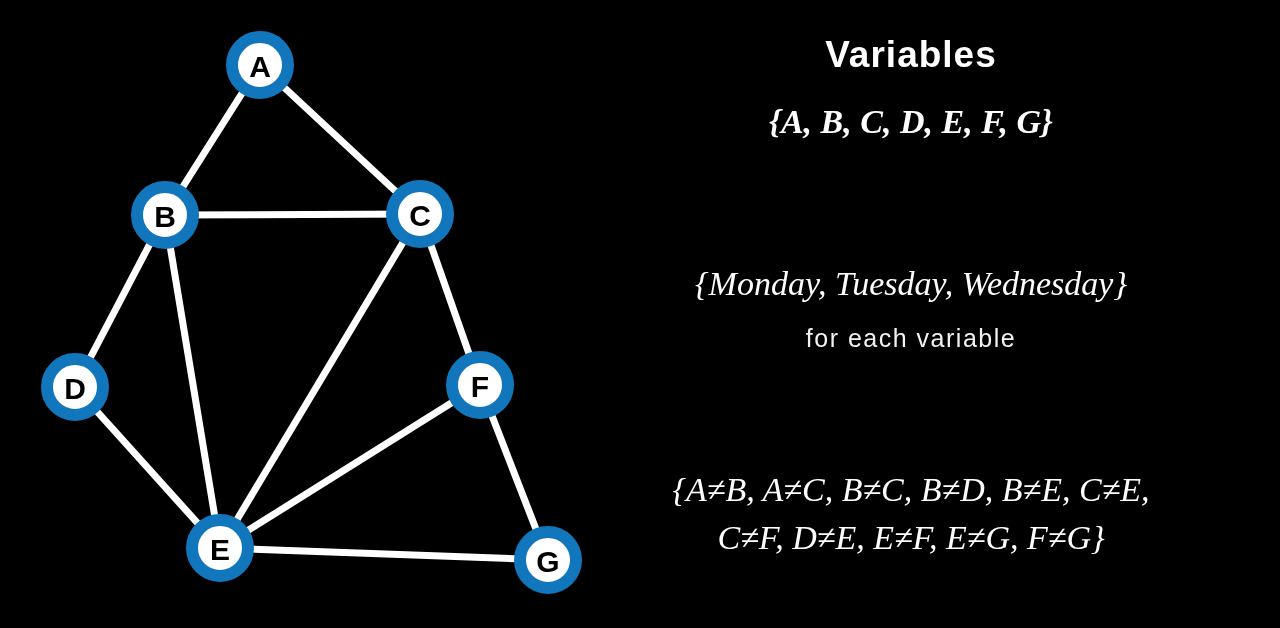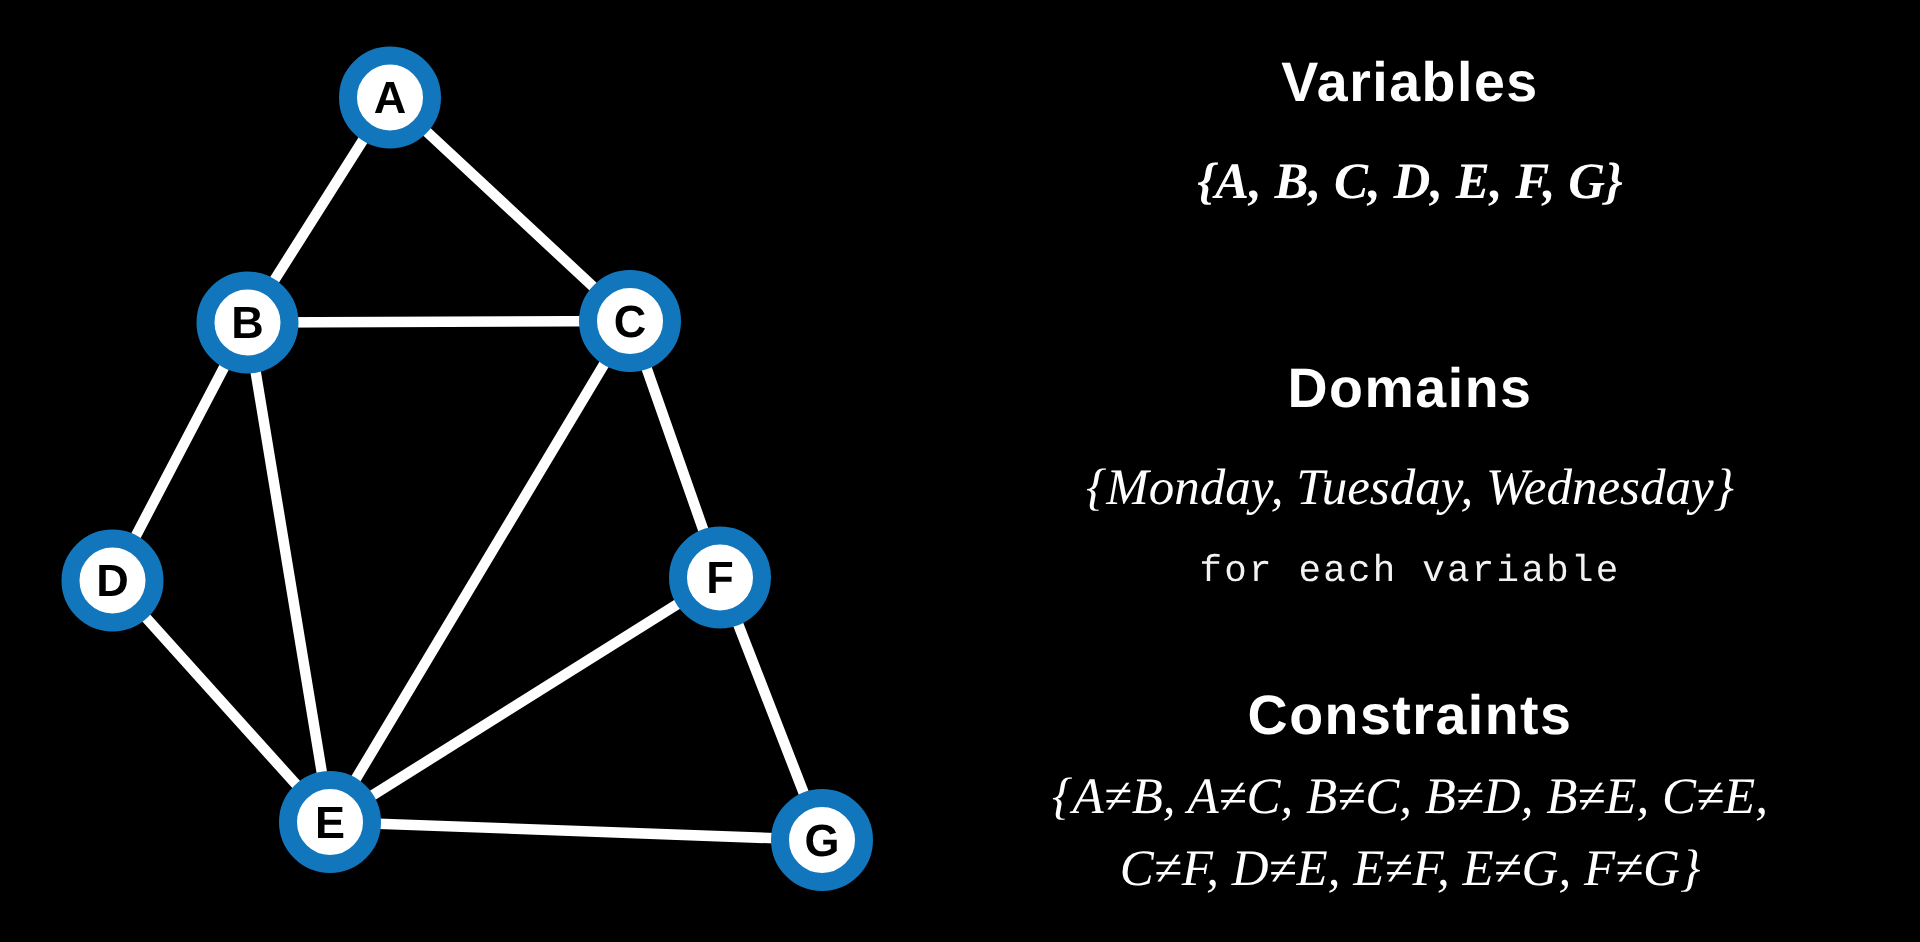--- a/index.html
+++ b/index.html
@@ -45,21 +45,21 @@
     fill: var(--node-text, #000);
     font-family: "Liberation Sans", sans-serif;
     font-weight: bold;
     font-size: 30px;
     text-anchor: middle;
     dominant-baseline: central;
   }
   
   .panel {
     position: absolute;
-    left: 620px;
+    left: 591px;
     top: 0;
     width: 640px;
     height: 564px;
     color: var(--text, #fff);
   }
   .section {
     position: absolute;
     left: 0;
     width: 100%;
     text-align: center;
@@ -82,21 +82,20 @@
   .section-domains     { top: 238px; }
   .section-constraints { top: 456px; }
   .section-variables .math   { margin-top: 22px; font-weight: bold; }
   .section-domains .math     { margin-top: 22px; font-style: italic; }
   .section-constraints .math { margin-top: 10px; }
   .note {
     margin-top: 16px;
     font-size: 25px;
     letter-spacing: 1.5px;
     color: #f2f2f2;
-    font-family: Liberation Mono, monospace;
   }
 </style>
 </head>
 <body>
 
 <div class="stage">
 
   <div class="graph-wrap">
     <svg id="graph-svg" viewBox="0 0 660 628" xmlns="http://www.w3.org/2000/svg">
       <g id="edge-layer">
@@ -146,27 +145,25 @@
   </div>
 
   <div class="panel">
 
     <div class="section section-variables">
       <div class="section-title">Variables</div>
       <div class="math">{A, B, C, D, E, F, G}</div>
     </div>
 
     <div class="section section-domains">
-      <div class="section-title">Domains</div>
       <div class="math">{Monday, Tuesday, Wednesday}</div>
       <div class="note">for each variable</div>
     </div>
 
     <div class="section section-constraints">
-      <div class="section-title">Constraints</div>
       <div class="math">
         <div>{A≠B, A≠C, B≠C, B≠D, B≠E, C≠E,</div>
         <div>C≠F, D≠E, E≠F, E≠G, F≠G}</div>
       </div>
     </div>
 
   </div>
 </div>
 
 </body></html>

